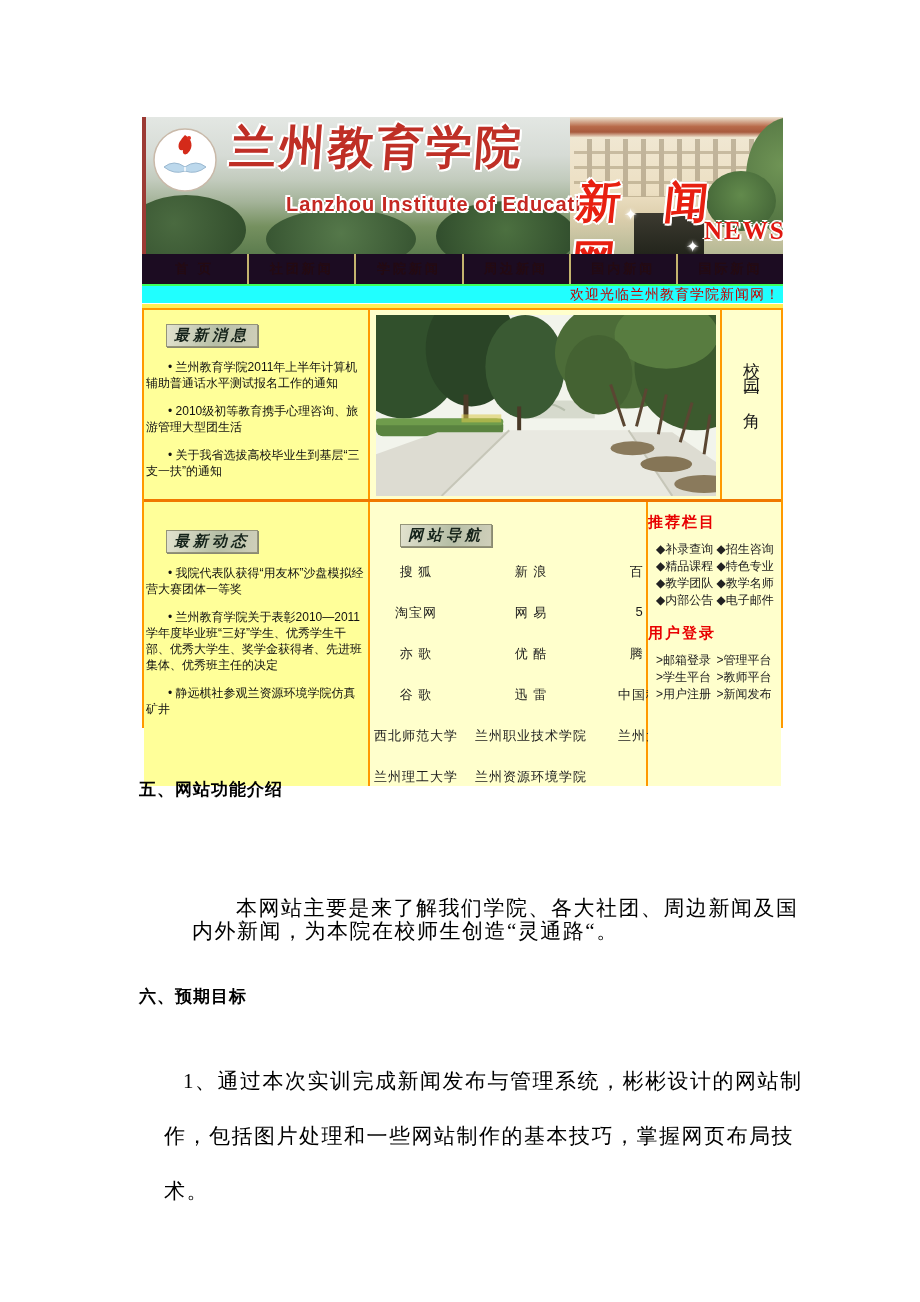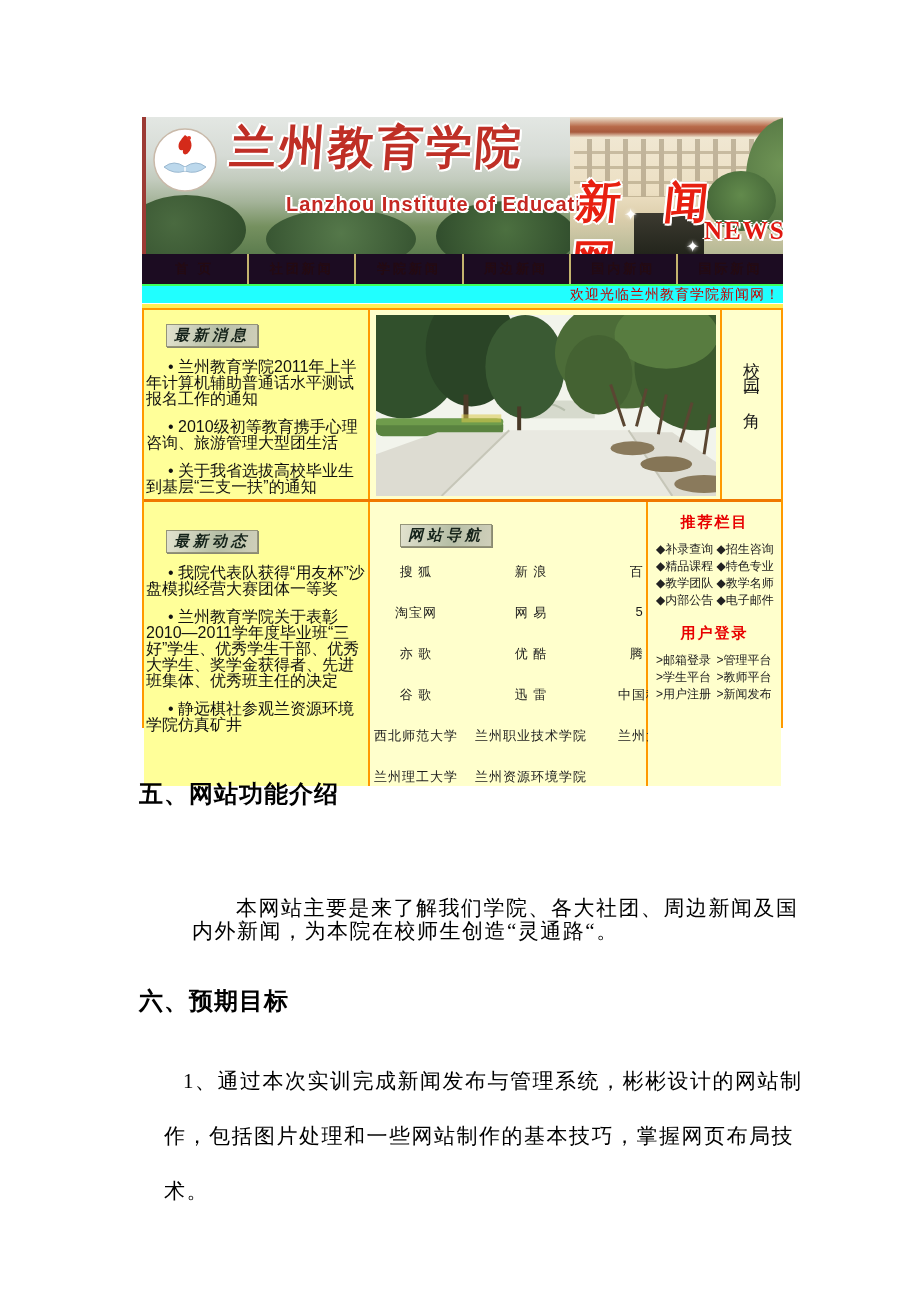--- a/index.html
+++ b/index.html
@@ -58,35 +58,35 @@
   .vert-caption{margin-top:38px;writing-mode:vertical-rl;text-orientation:upright;letter-spacing:17px;
     font-size:17px;color:#1a1a1a;font-family:"Liberation Serif","DejaVu Serif",serif;}
   .cell-dir{width:276px;background:#ffffcc;border-right:2px solid #ff9900;}
   .cell-side{flex:1;background:#ffffcc;}
   .plaque{display:inline-block;margin:14px 0 0 22px;padding:1px 7px;
     background:linear-gradient(100deg,#e2e2ce,#b7bfa7 55%,#cfcfba);border:1px solid #94947a;
     font-family:"DejaVu Serif","Liberation Serif",serif;font-style:italic;font-weight:bold;
     font-size:15px;letter-spacing:4px;color:#15231a;box-shadow:1px 1px 0 #8a8a72;}
   .plaque.mt{margin-top:28px;}
   .plaque.dir{margin:22px 0 0 30px;}
-  .news-list{margin:4px 2px 0 2px;font-size:16px;line-height:16px;color:#111;}
+  .news-list{margin:4px 2px 0 2px;font-size:12px;line-height:16px;color:#111;}
   .news-item{text-indent:22px;margin-top:12px;cursor:pointer;}
   .dir-grid{display:grid;grid-template-columns:92px 92px 92px;justify-items:center;
     row-gap:12px;margin-top:16px;font-size:13px;color:#1c1c1c;gap:23px;}
   .dir-link{white-space:nowrap;cursor:pointer;letter-spacing:1px;}
-  .side-title{text-align:center;margin-top:11px;font-size:15px;font-weight:bold;color:#e80000;letter-spacing:2px;}
+  .side-title{text-align:left;margin-top:11px;font-size:15px;font-weight:bold;color:#e80000;letter-spacing:2px;}
   .side-title.login{margin-top:15px;}
   .side-grid{display:grid;grid-template-columns:1fr 1fr;margin:9px 4px 0 8px;
     font-size:12px;color:#222;}
   .side-grid span{cursor:pointer;white-space:nowrap;}
   
   .doc{position:absolute;left:0;top:0;width:920px;height:1302px;color:#000;
     font-family:"Liberation Serif","DejaVu Serif",serif;}
   .doc-h{position:absolute;font-family:"Liberation Sans","DejaVu Sans",sans-serif;
-    font-size:24px;font-weight:bold;letter-spacing:1px;white-space:nowrap;}
+    font-size:17px;font-weight:bold;letter-spacing:1px;white-space:nowrap;}
   .doc-line{position:absolute;font-size:21px;letter-spacing:1.5px;white-space:nowrap;}
   .h5{left:139px;top:778px;} .p1a{left:236px;top:894px;} .p1b{left:192px;top:917px;}
   .h6{left:139px;top:985px;} .p2a{left:183px;top:1067px;} .p2b{left:164px;top:1122px;} .p2c{left:164px;top:1177px;}
 </style>
 </head>
 <body>
 
 <div class="site">
 
   <div class="hdr">

